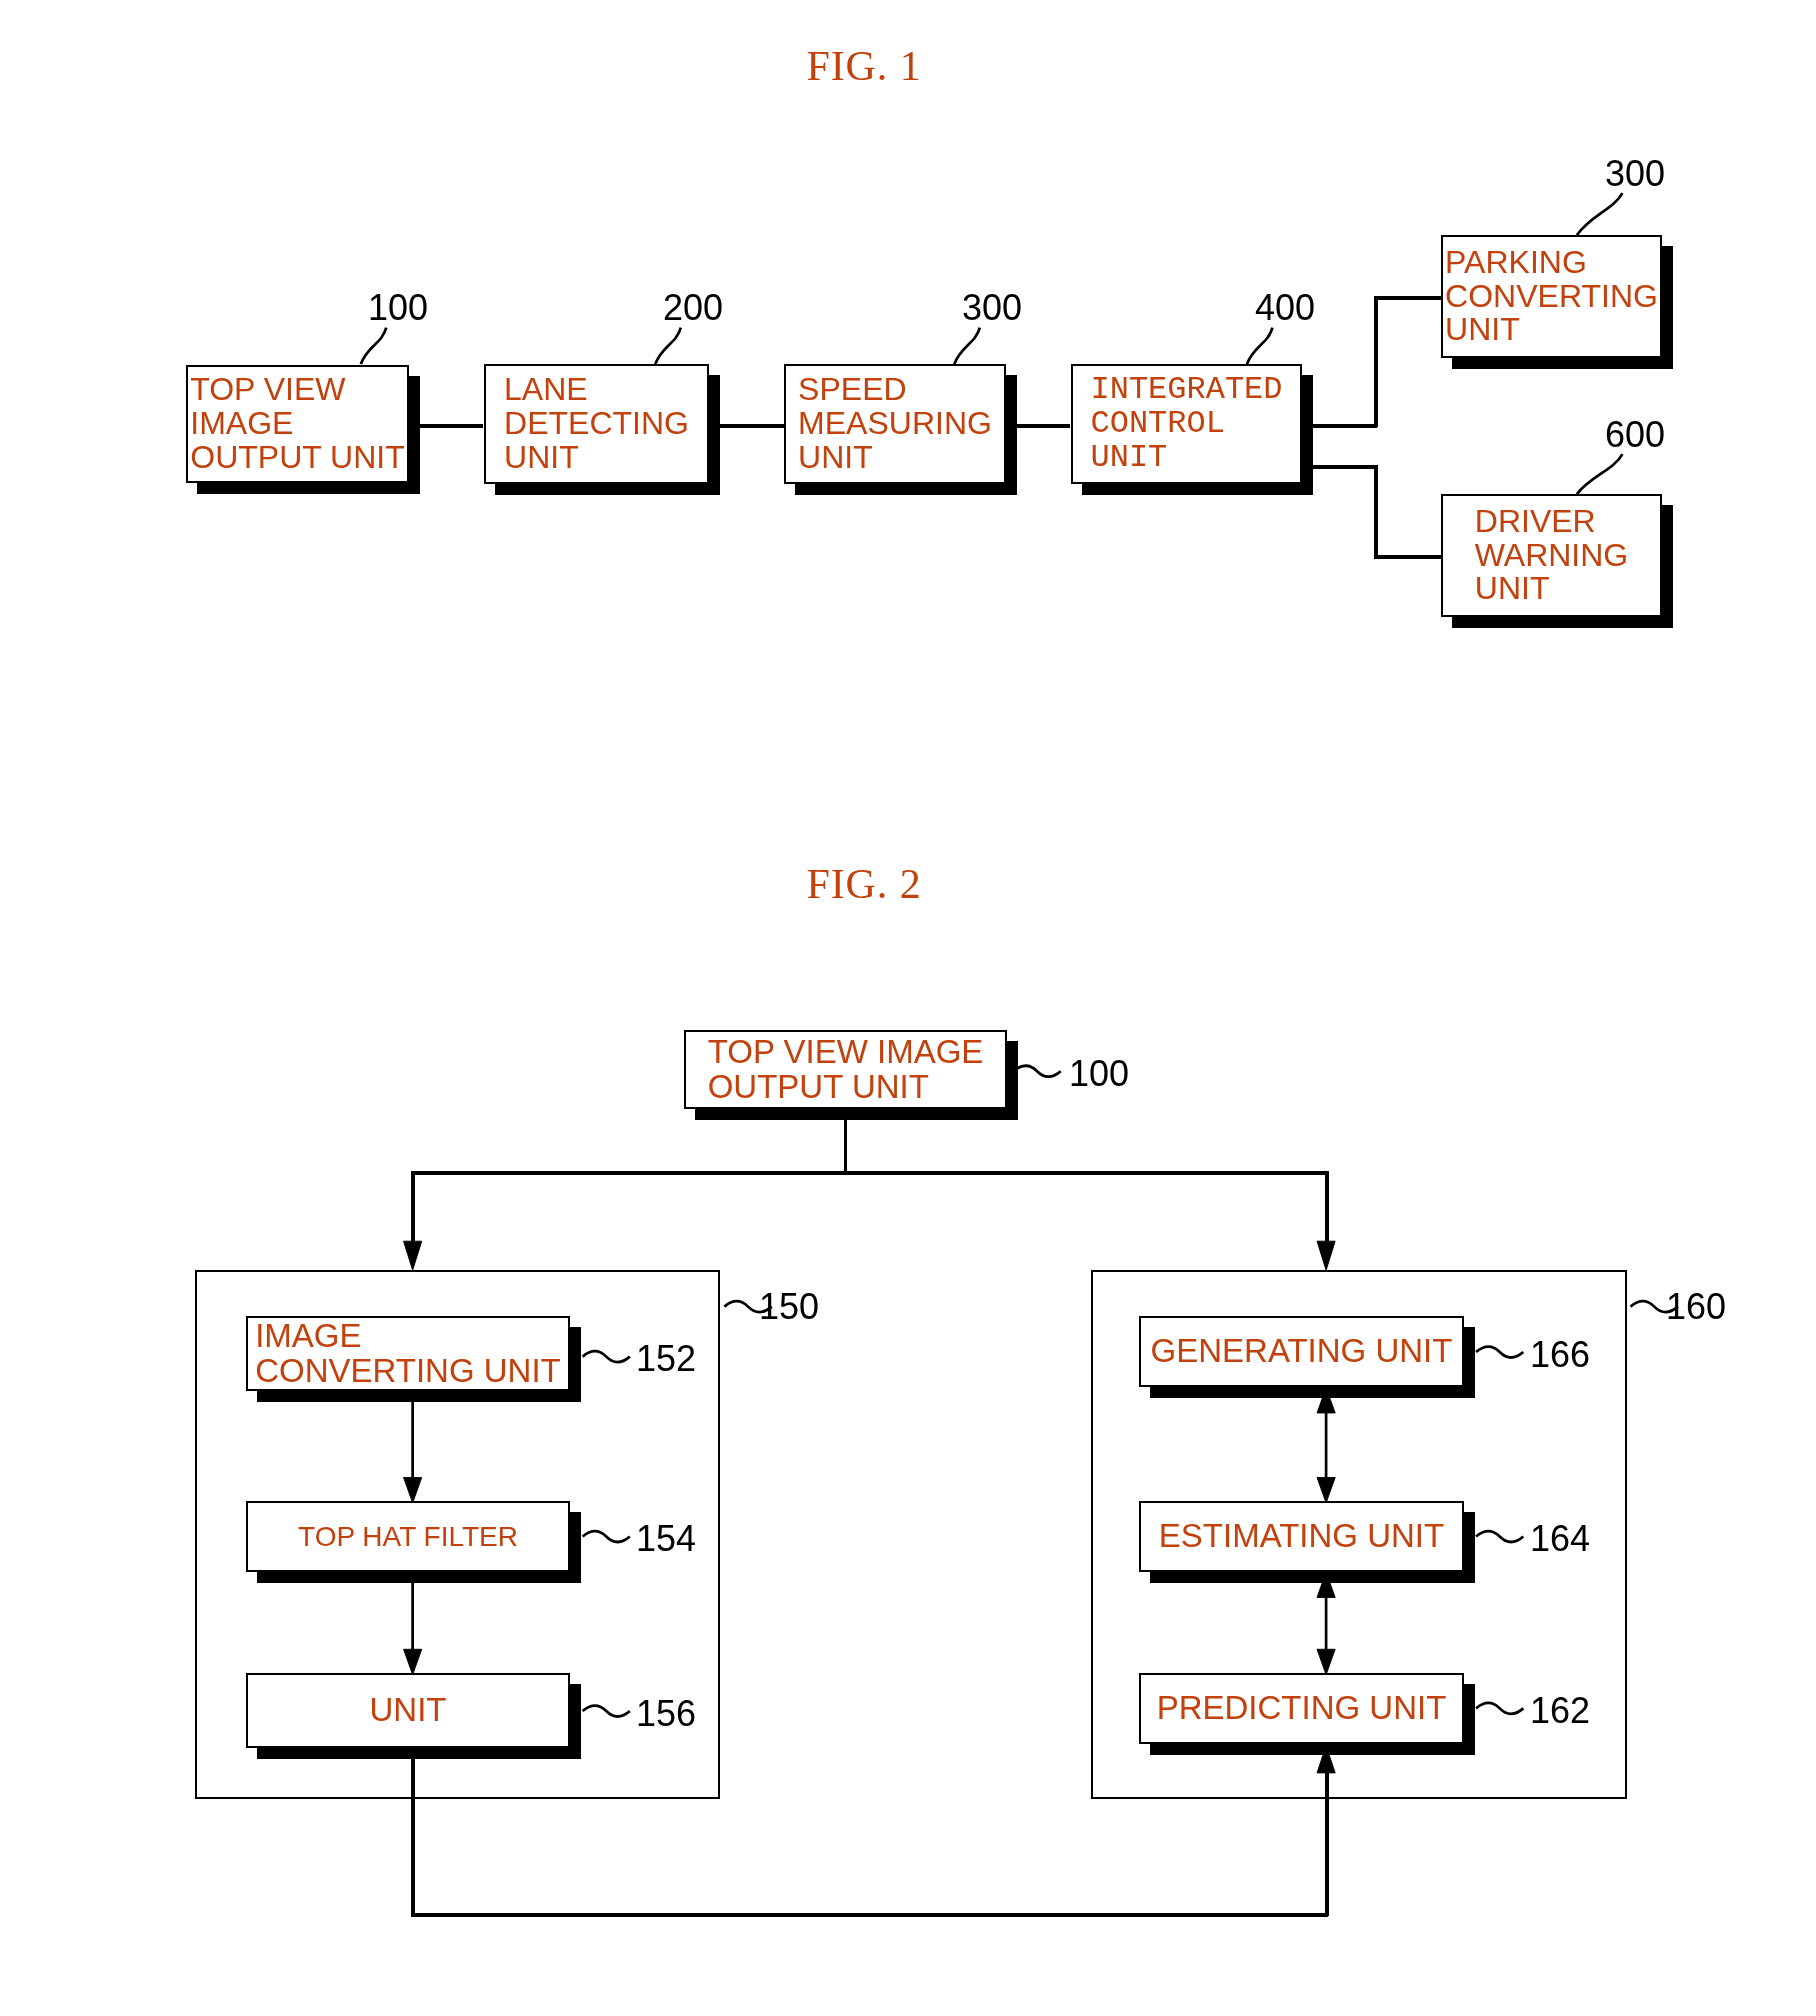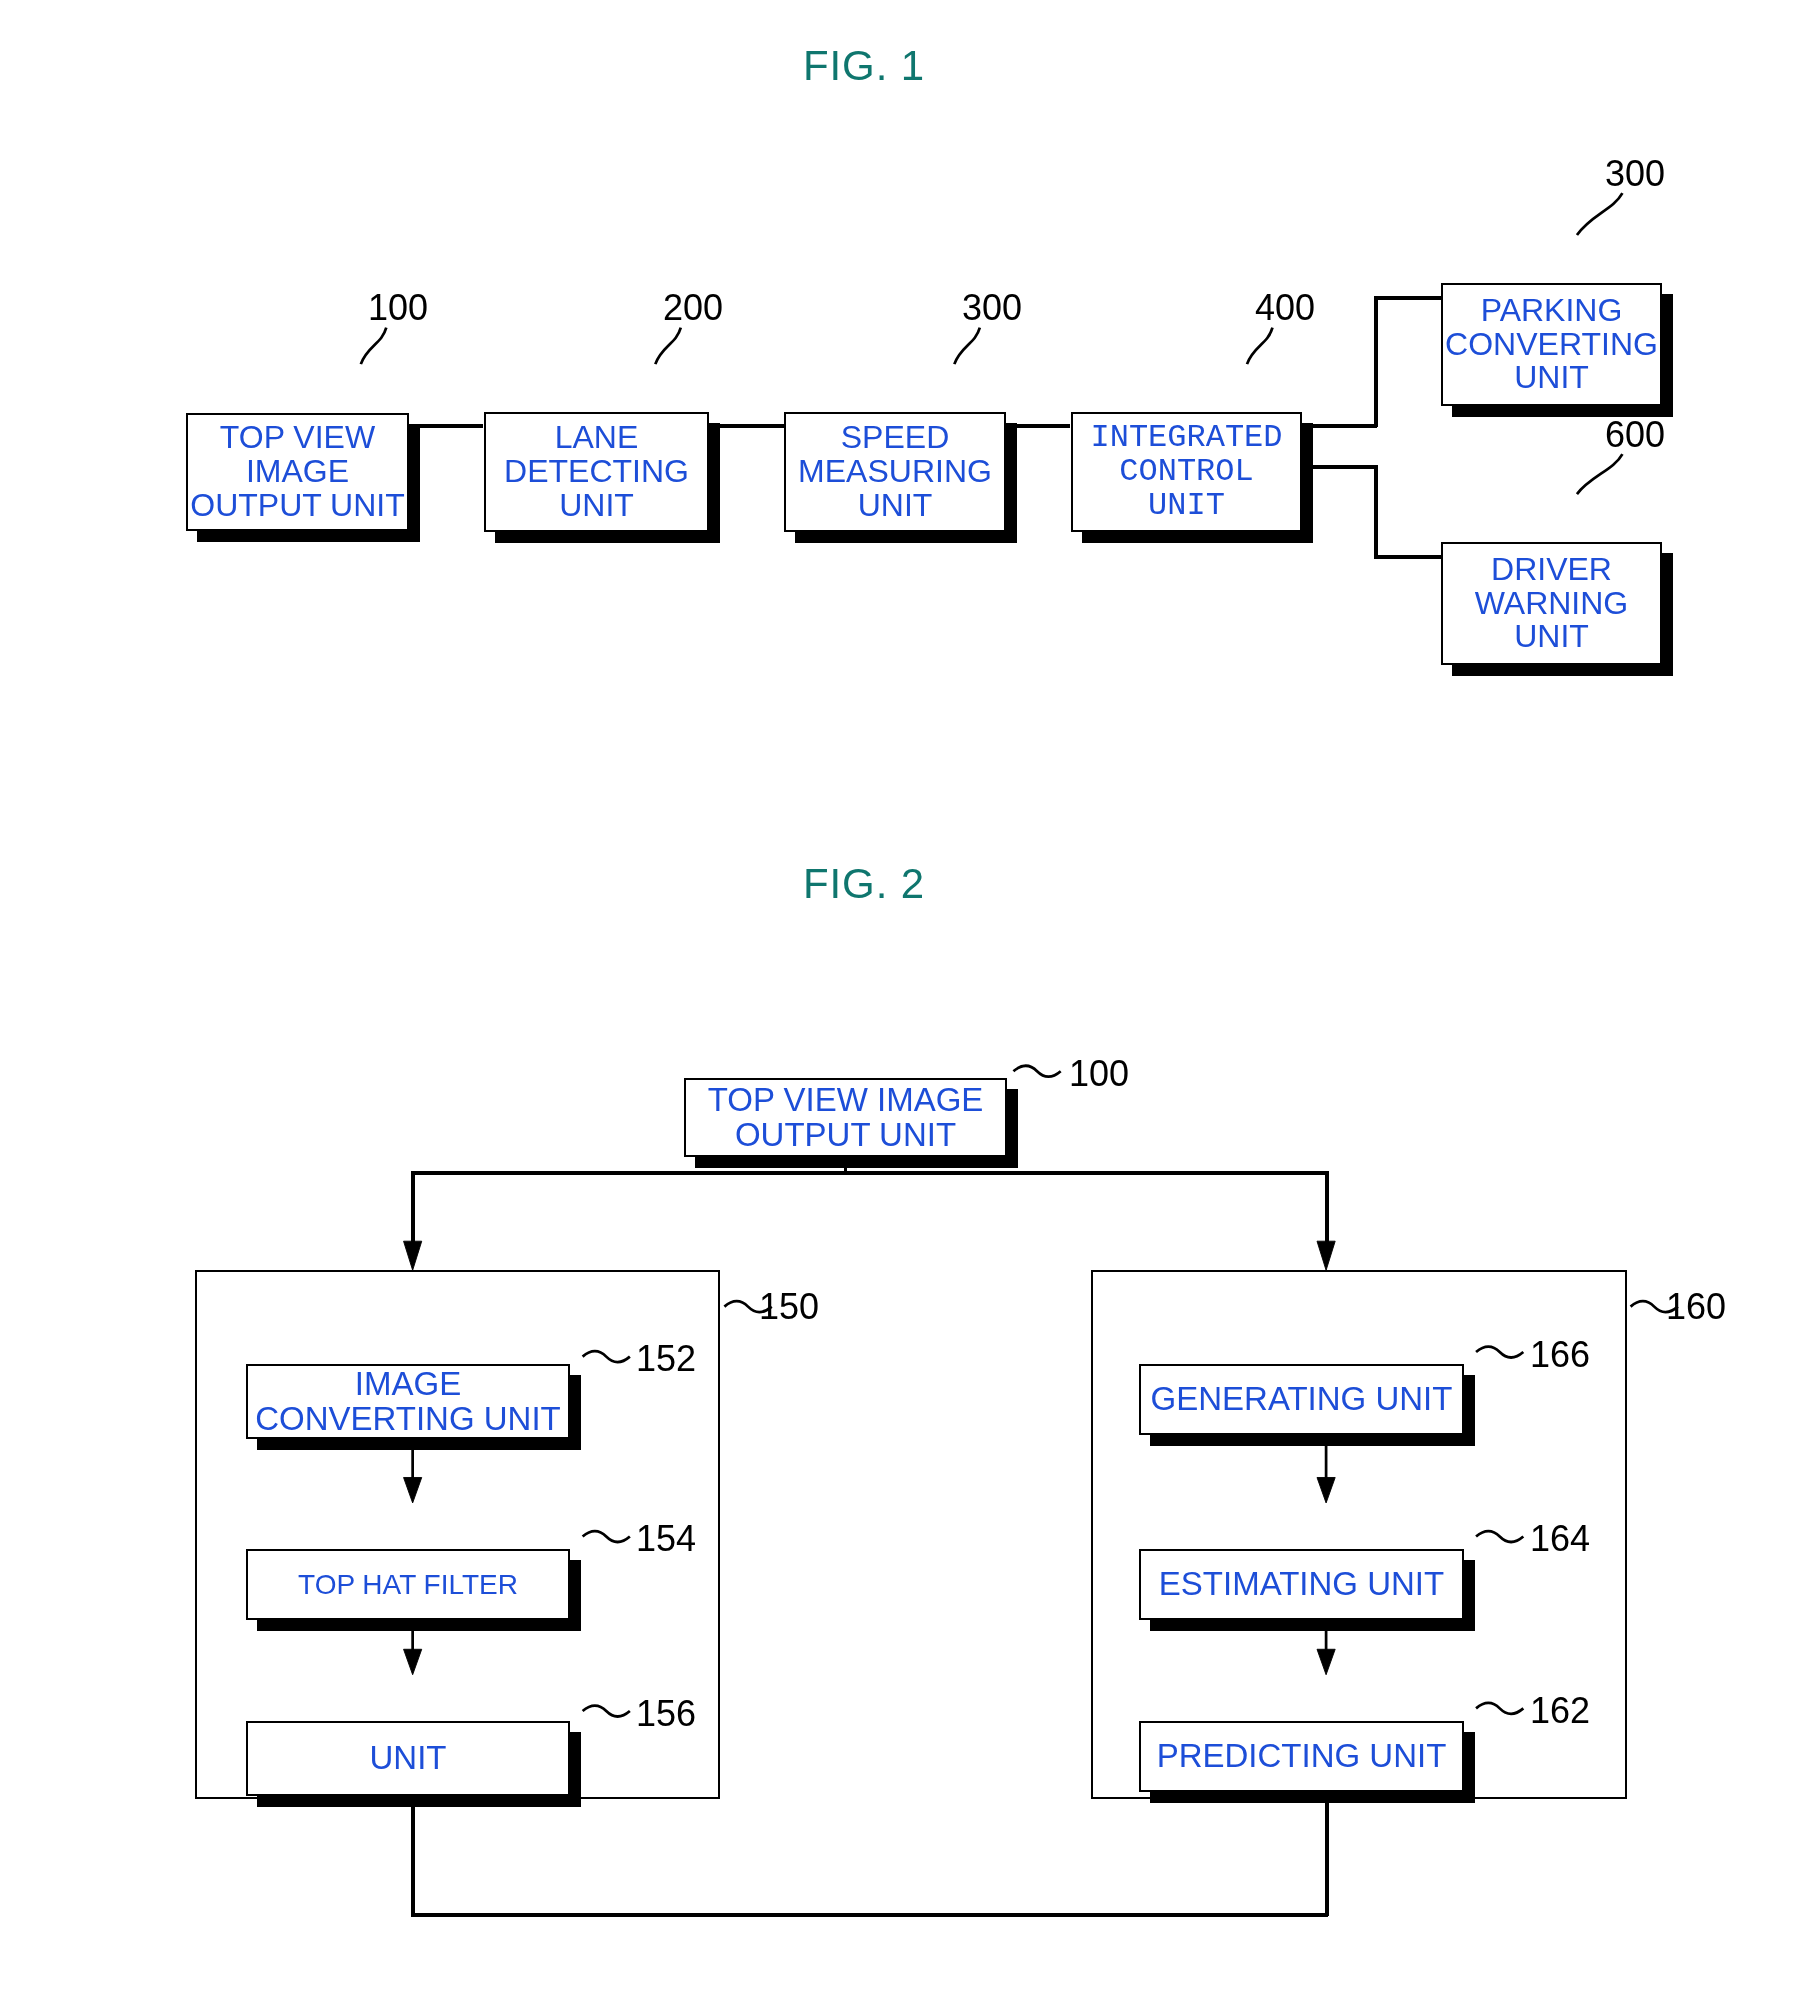--- a/index.html
+++ b/index.html
@@ -9,42 +9,40 @@
   }
   body {
     width: 1816px;
     height: 2017px;
     position: relative;
     font-family: "Liberation Sans", sans-serif;
     overflow: hidden;
   }
   .fig-title {
     position: absolute;
-    font-family: Liberation Sans, sans-serif;
+    font-family: Liberation Serif, serif;
     font-size: 42px;
     letter-spacing: 0.9px;
-    color: #0f766e;
+    color: #c2410c;
     white-space: nowrap;
   }
   
   .pbox {
     position: absolute;
     box-sizing: border-box;
     background: #ffffff;
     border: 2.7px solid #000000;
     box-shadow: 11px 11px 0 0 #000000;
     display: flex;
     align-items: center;
     justify-content: center;
-    text-align: center;
     font-family: "Liberation Sans", sans-serif;
-    color: #1d4ed8;
+    color: #c2410c;
     line-height: 1.06;
     z-index: 5;
-    margin-top: 48px;
   }
   .pbox .lbl { display: block; }
   
   .container-box {
     position: absolute;
     box-sizing: border-box;
     background: transparent;
     border: 2.7px solid #000000;
     z-index: 1;
   }

